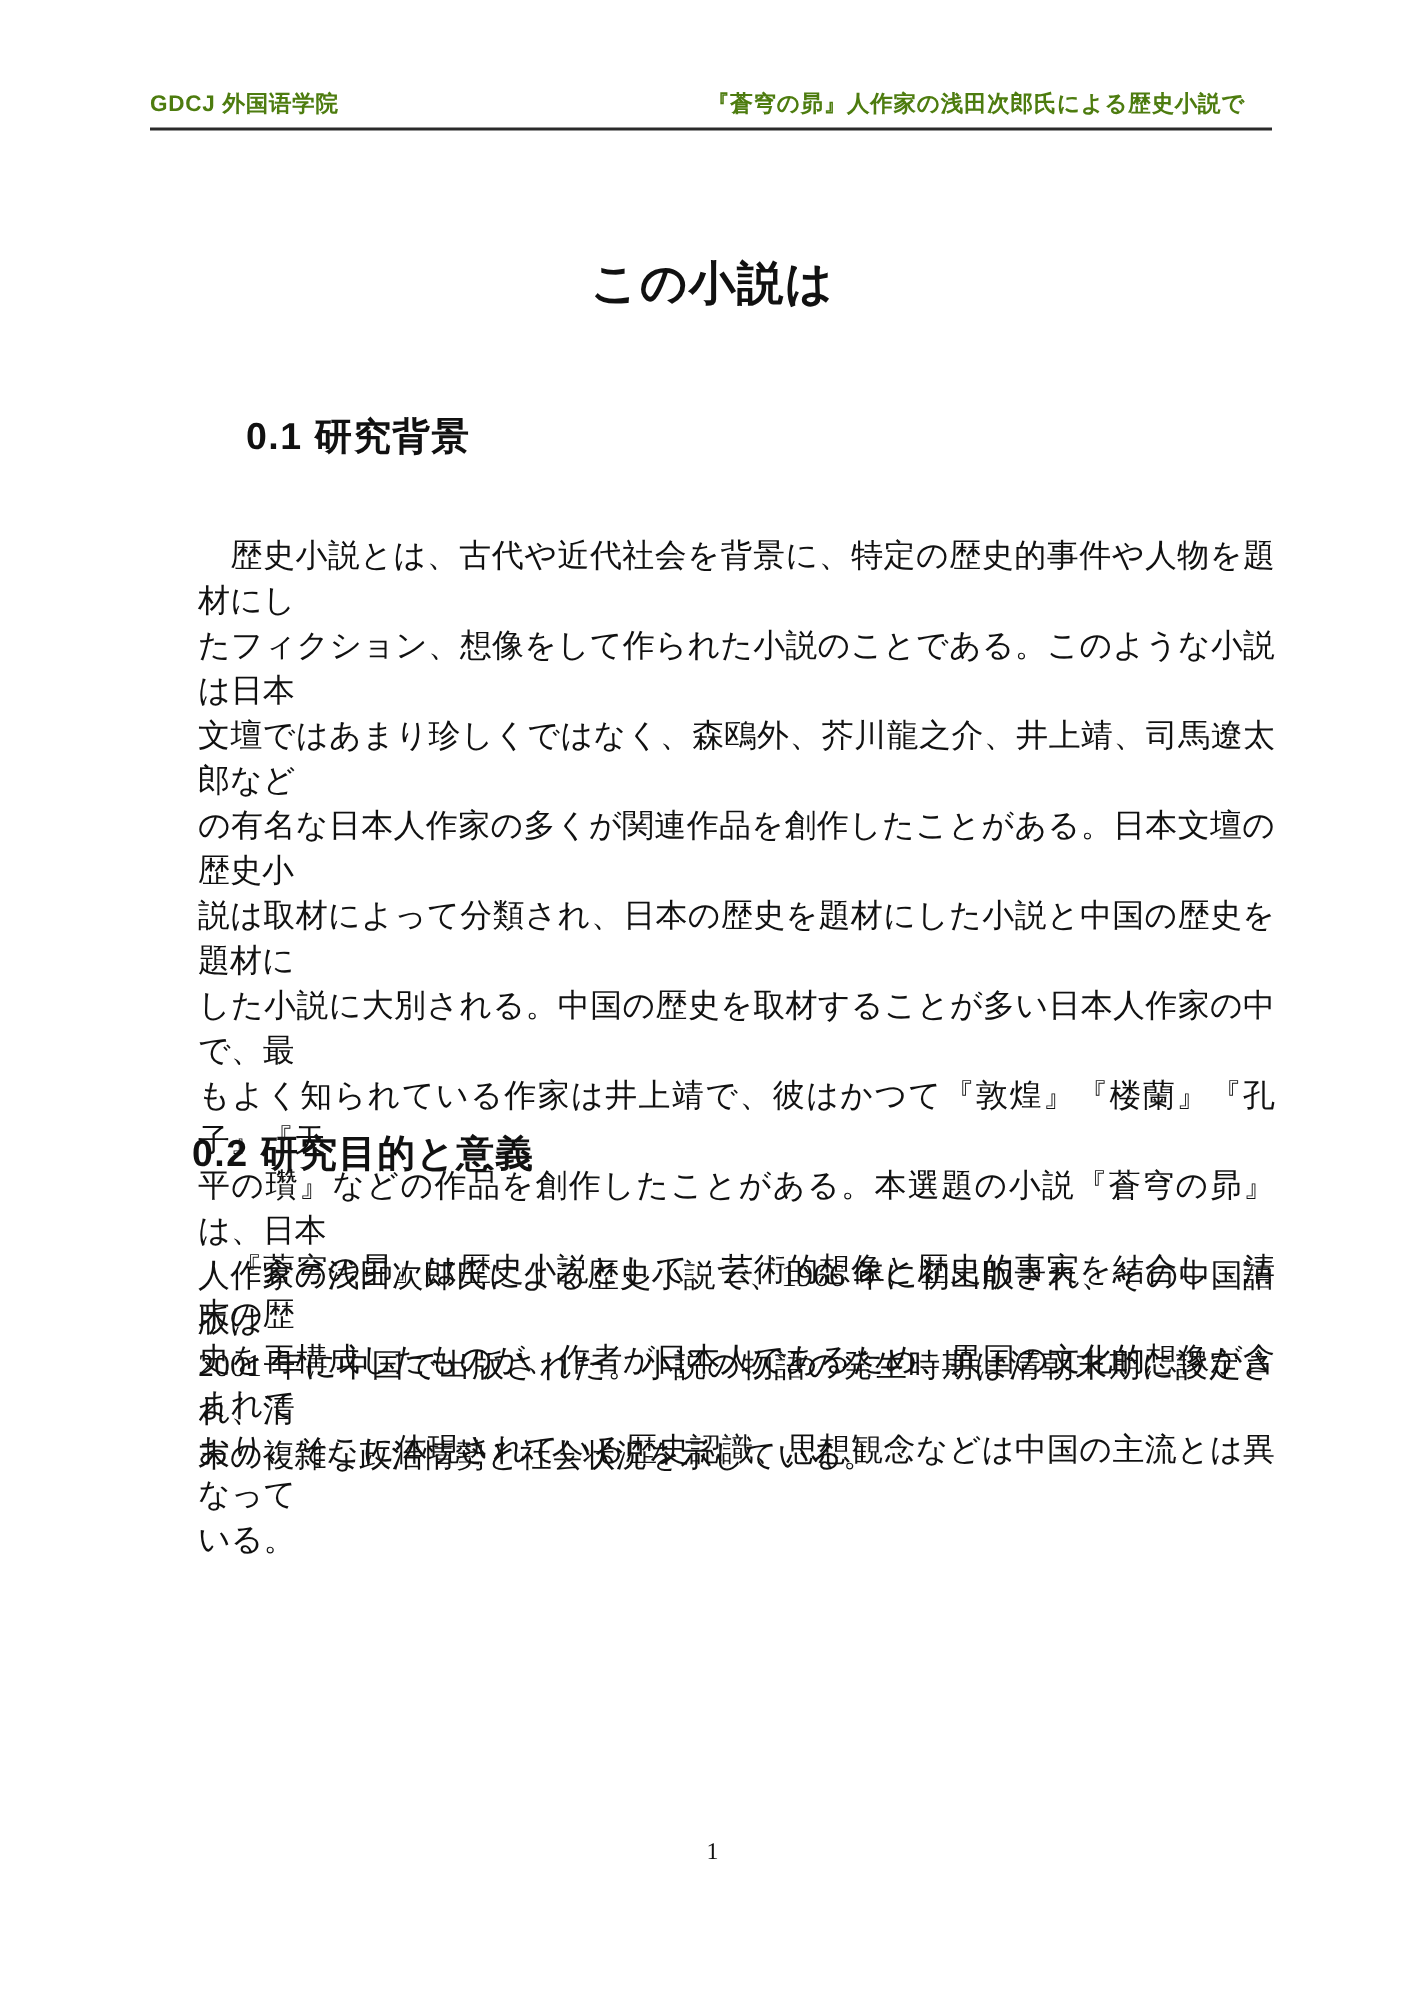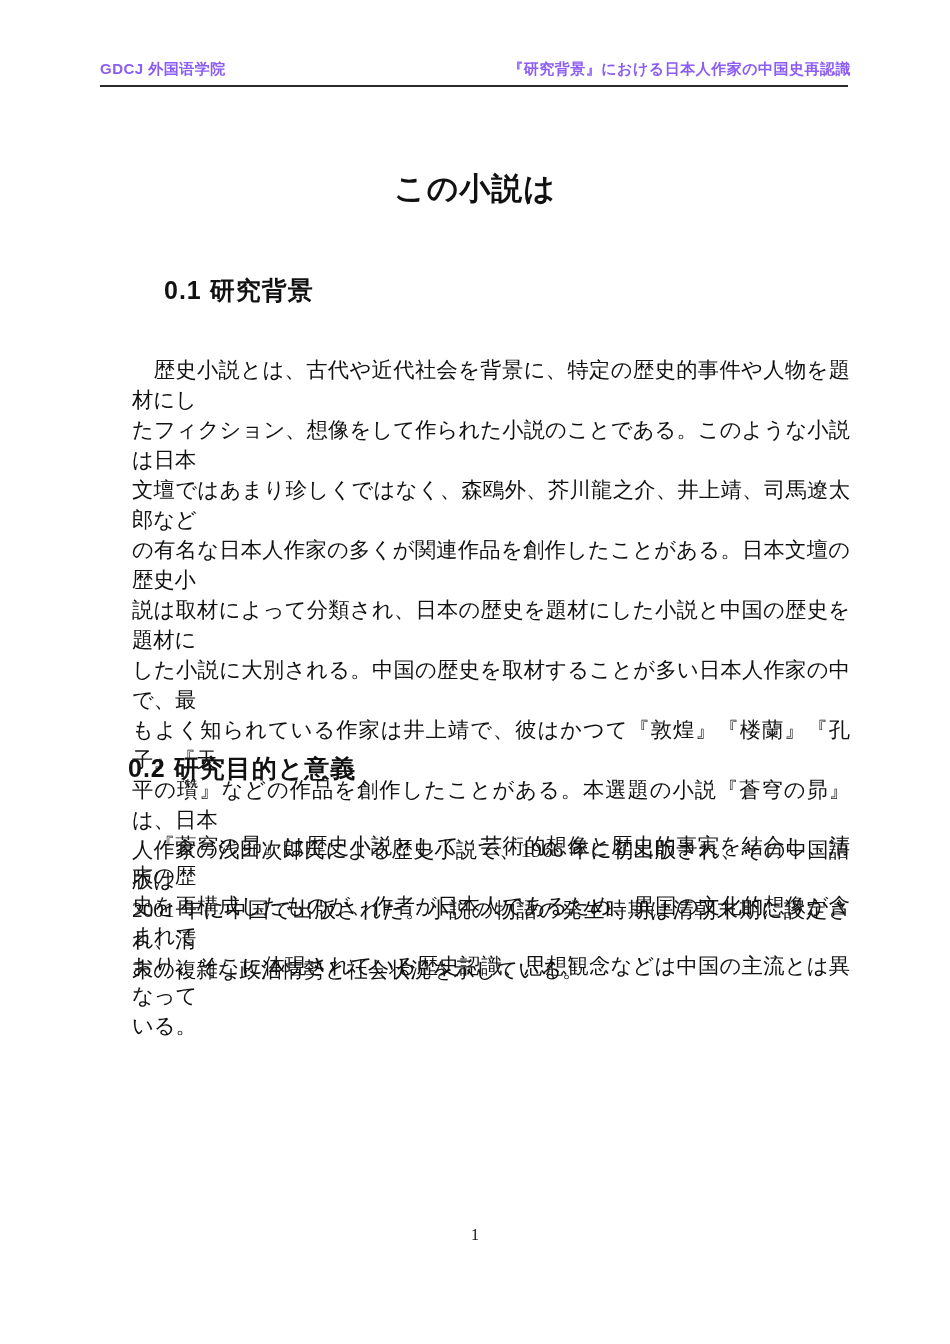--- a/index.html
+++ b/index.html
@@ -13,29 +13,29 @@
     height: 1344px;
     background: #ffffff;
     overflow: hidden;
     color: #111111;
   }
   
   .running-header {
     position: absolute;
     top: 60px;
     left: 100px;
-    right: 99px;
+    right: 120px;
     display: flex;
     justify-content: space-between;
     align-items: flex-end;
     font-family: "Liberation Sans", "DejaVu Sans", sans-serif;
     font-weight: bold;
     font-size: 15px;
     letter-spacing: 0.5px;
-    color: #8b5cf6;
+    color: #4d7c0f;
   }
   .header-rule {
     position: absolute;
     top: 85px;
     left: 100px;
     right: 102px;
     height: 2px;
     background: #2a2a2a;
   }
   
@@ -92,21 +92,21 @@
     color: #111111;
   }
 </style>
 </head>
 <body>
 
 <div class="page">
 
   <div class="running-header">
     <span>GDCJ 外国语学院</span>
-    <span>『研究背景』における日本人作家の中国史再認識</span>
+    <span>『蒼穹の昴』人作家の浅田次郎氏による歴史小説で</span>
   </div>
   <div class="header-rule"></div>
 
   <div class="doc-title">この小説は</div>
 
   <div class="sec-heading h-01">0.1 研究背景</div>
 
   <div class="body-block b-01">
     <p class="para">　歴史小説とは、古代や近代社会を背景に、特定の歴史的事件や人物を題材にし
 たフィクション、想像をして作られた小説のことである。このような小説は日本

